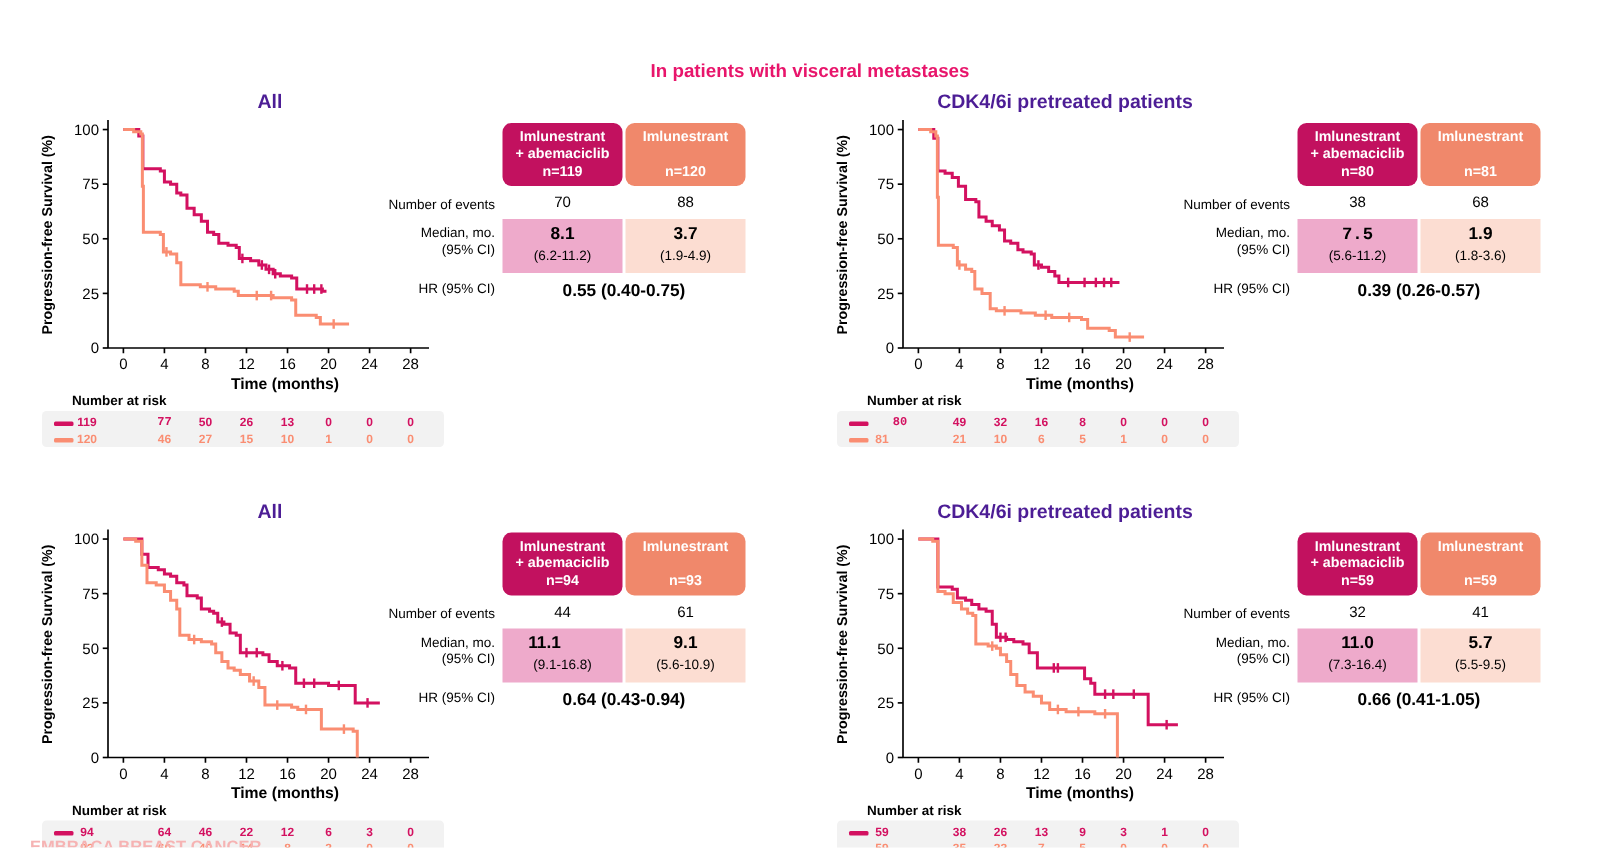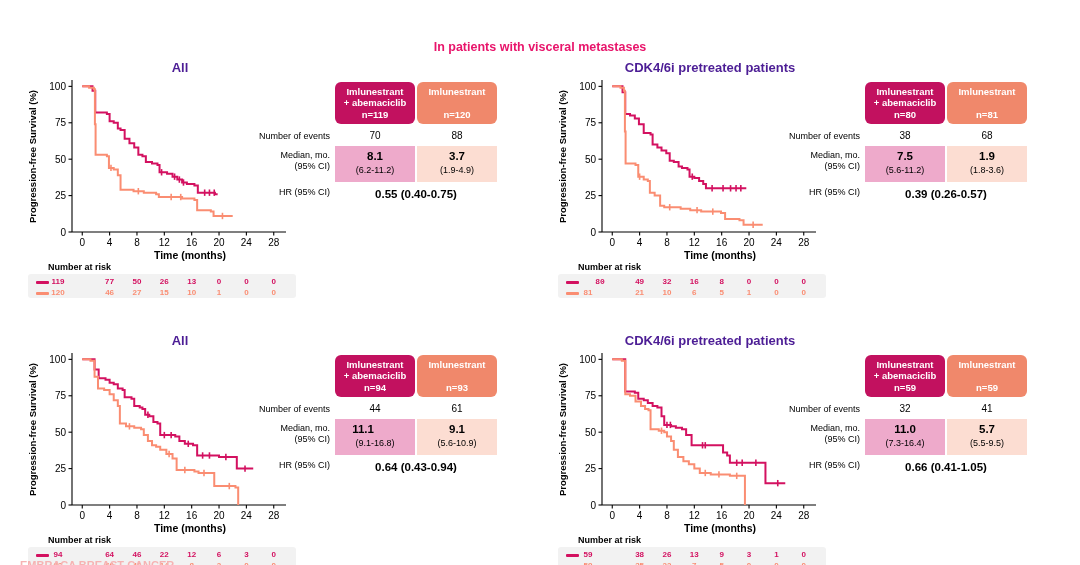--- a/index.html
+++ b/index.html
@@ -227,21 +227,21 @@
         <div class="rhead rhead-b" style="left: 397px; top: 22px; width: 80px; height: 42px;">
           <div><span>Imlunestrant</span><br><br><span>n=81</span></div>
         </div>
         <div class="rlabel" style="left: 210px; top: 71px; width: 100px;">Number of events</div>
         <div class="rlabel" style="left: 210px; top: 90px; width: 100px;">Median, mo.<br>(95% CI)</div>
         <div class="rlabel" style="left: 210px; top: 127px; width: 100px;">HR (95% CI)</div>
         <div class="rval " style="left: 315px; top: 70px; width: 80px;">38</div>
         <div class="rval " style="left: 397px; top: 70px; width: 80px;">68</div>
         <div class="rband-a" style="left: 315px; top: 86px; width: 80px; height: 36px;"></div>
         <div class="rband-b" style="left: 397px; top: 86px; width: 80px; height: 36px;"></div>
-        <div class="rval rmed" style="left: 315px; top: 90px; width: 80px;">7.5</div>
+        <div class="rval rmed" style="left: 315px; top: 90px; width: 80px; font-family: Liberation Mono, monospace;">7.5</div>
         <div class="rval rci" style="left: 315px; top: 105px; width: 80px;">(5.6-11.2)</div>
         <div class="rval rmed" style="left: 397px; top: 90px; width: 80px;">1.9</div>
         <div class="rval rci" style="left: 397px; top: 105px; width: 80px;">(1.8-3.6)</div>
         <div class="rhr" style="left: 315px; top: 128px; width: 162px;">0.39 (0.26-0.57)</div>
       </div>
       <div class="chart" style="left: 20px; top: 333px; width: 510px; height: 230px;">
         <div class="panel-title" style="left: 40px; top: 0px; width: 240px;">All</div>
         <div class="ylab" style="top: 91px; left: -63px; width: 150px;">Progression-free Survival (%)</div>
         <svg width="300" height="200" style="position: absolute; left: 0px; top: 0px; overflow: visible;">
           <line x1="52" y1="20" x2="52" y2="172" stroke="#000" stroke-width="1.1"></line>

